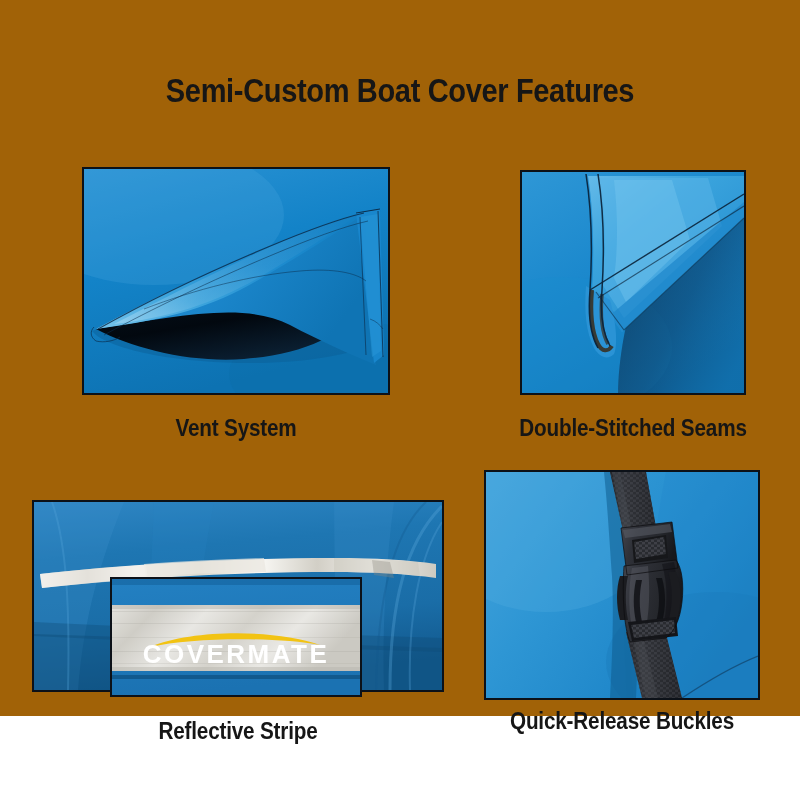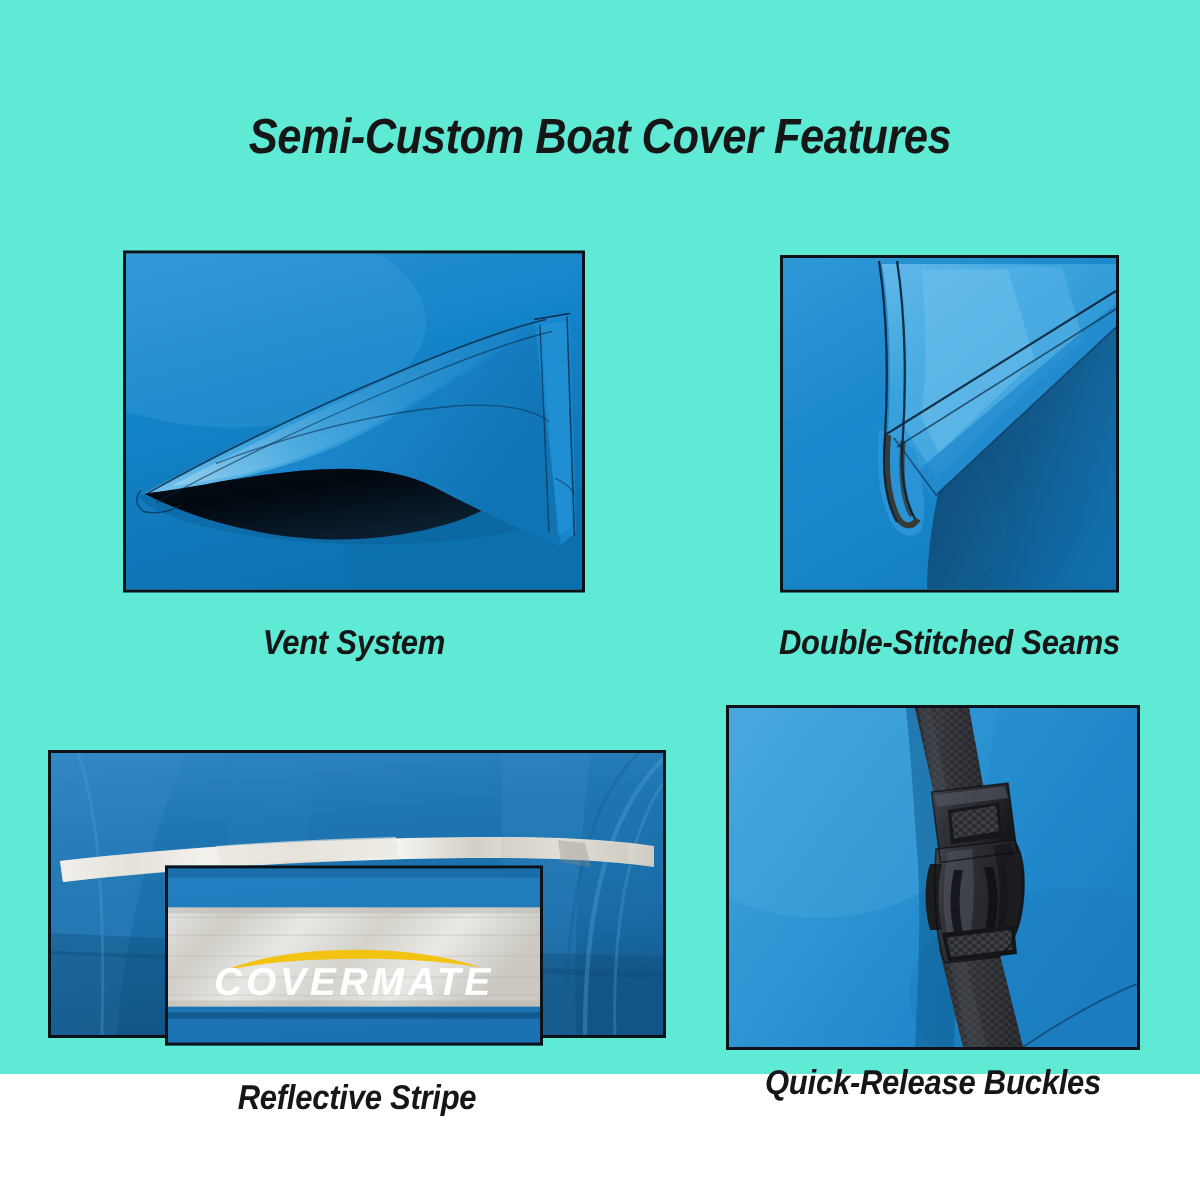--- a/index.html
+++ b/index.html
@@ -9,22 +9,21 @@
     height: 800px;
     background: #ffffff;
     font-family: "Liberation Sans", "DejaVu Sans", sans-serif;
     overflow: hidden;
   }
 
   #page {
     position: relative;
     width: 800px;
     height: 716px;
-    background: #5eead4;
-    font-style: italic;
+    background: #a16207;
   }
 
   
   #page-title {
     position: absolute;
     left: 0;
     top: 72px;
     width: 800px;
     text-align: center;
     font-size: 33px;

